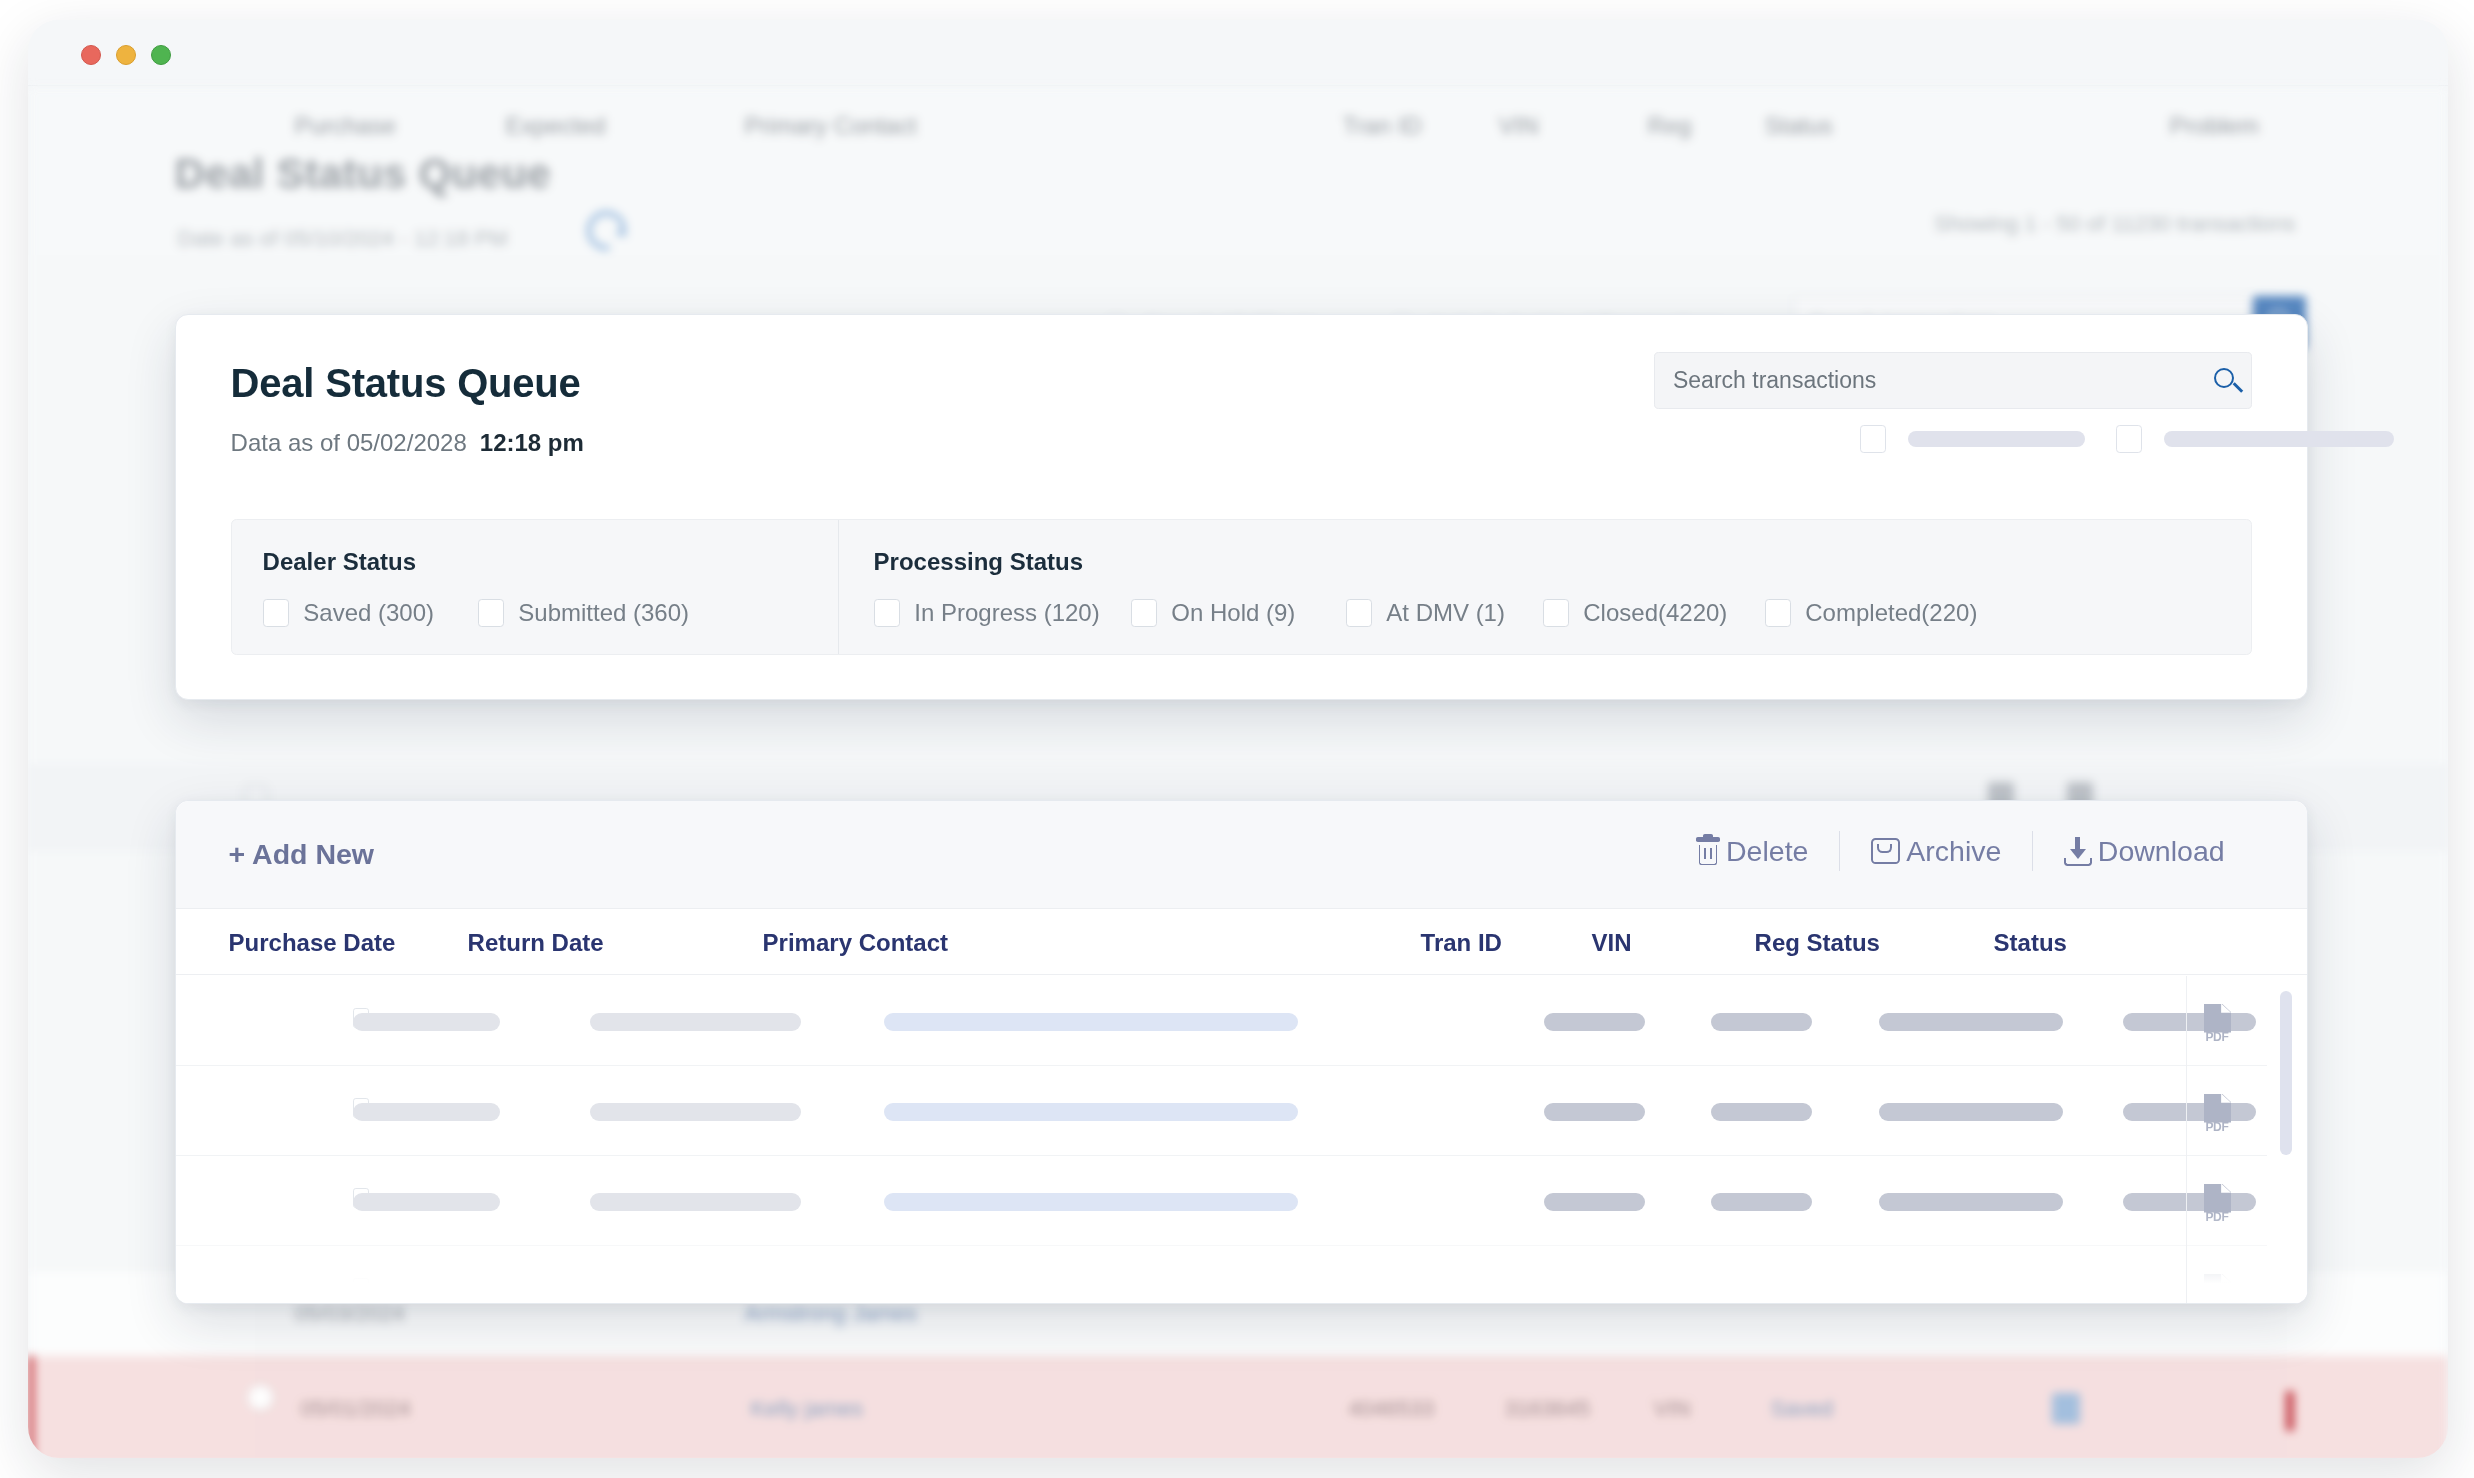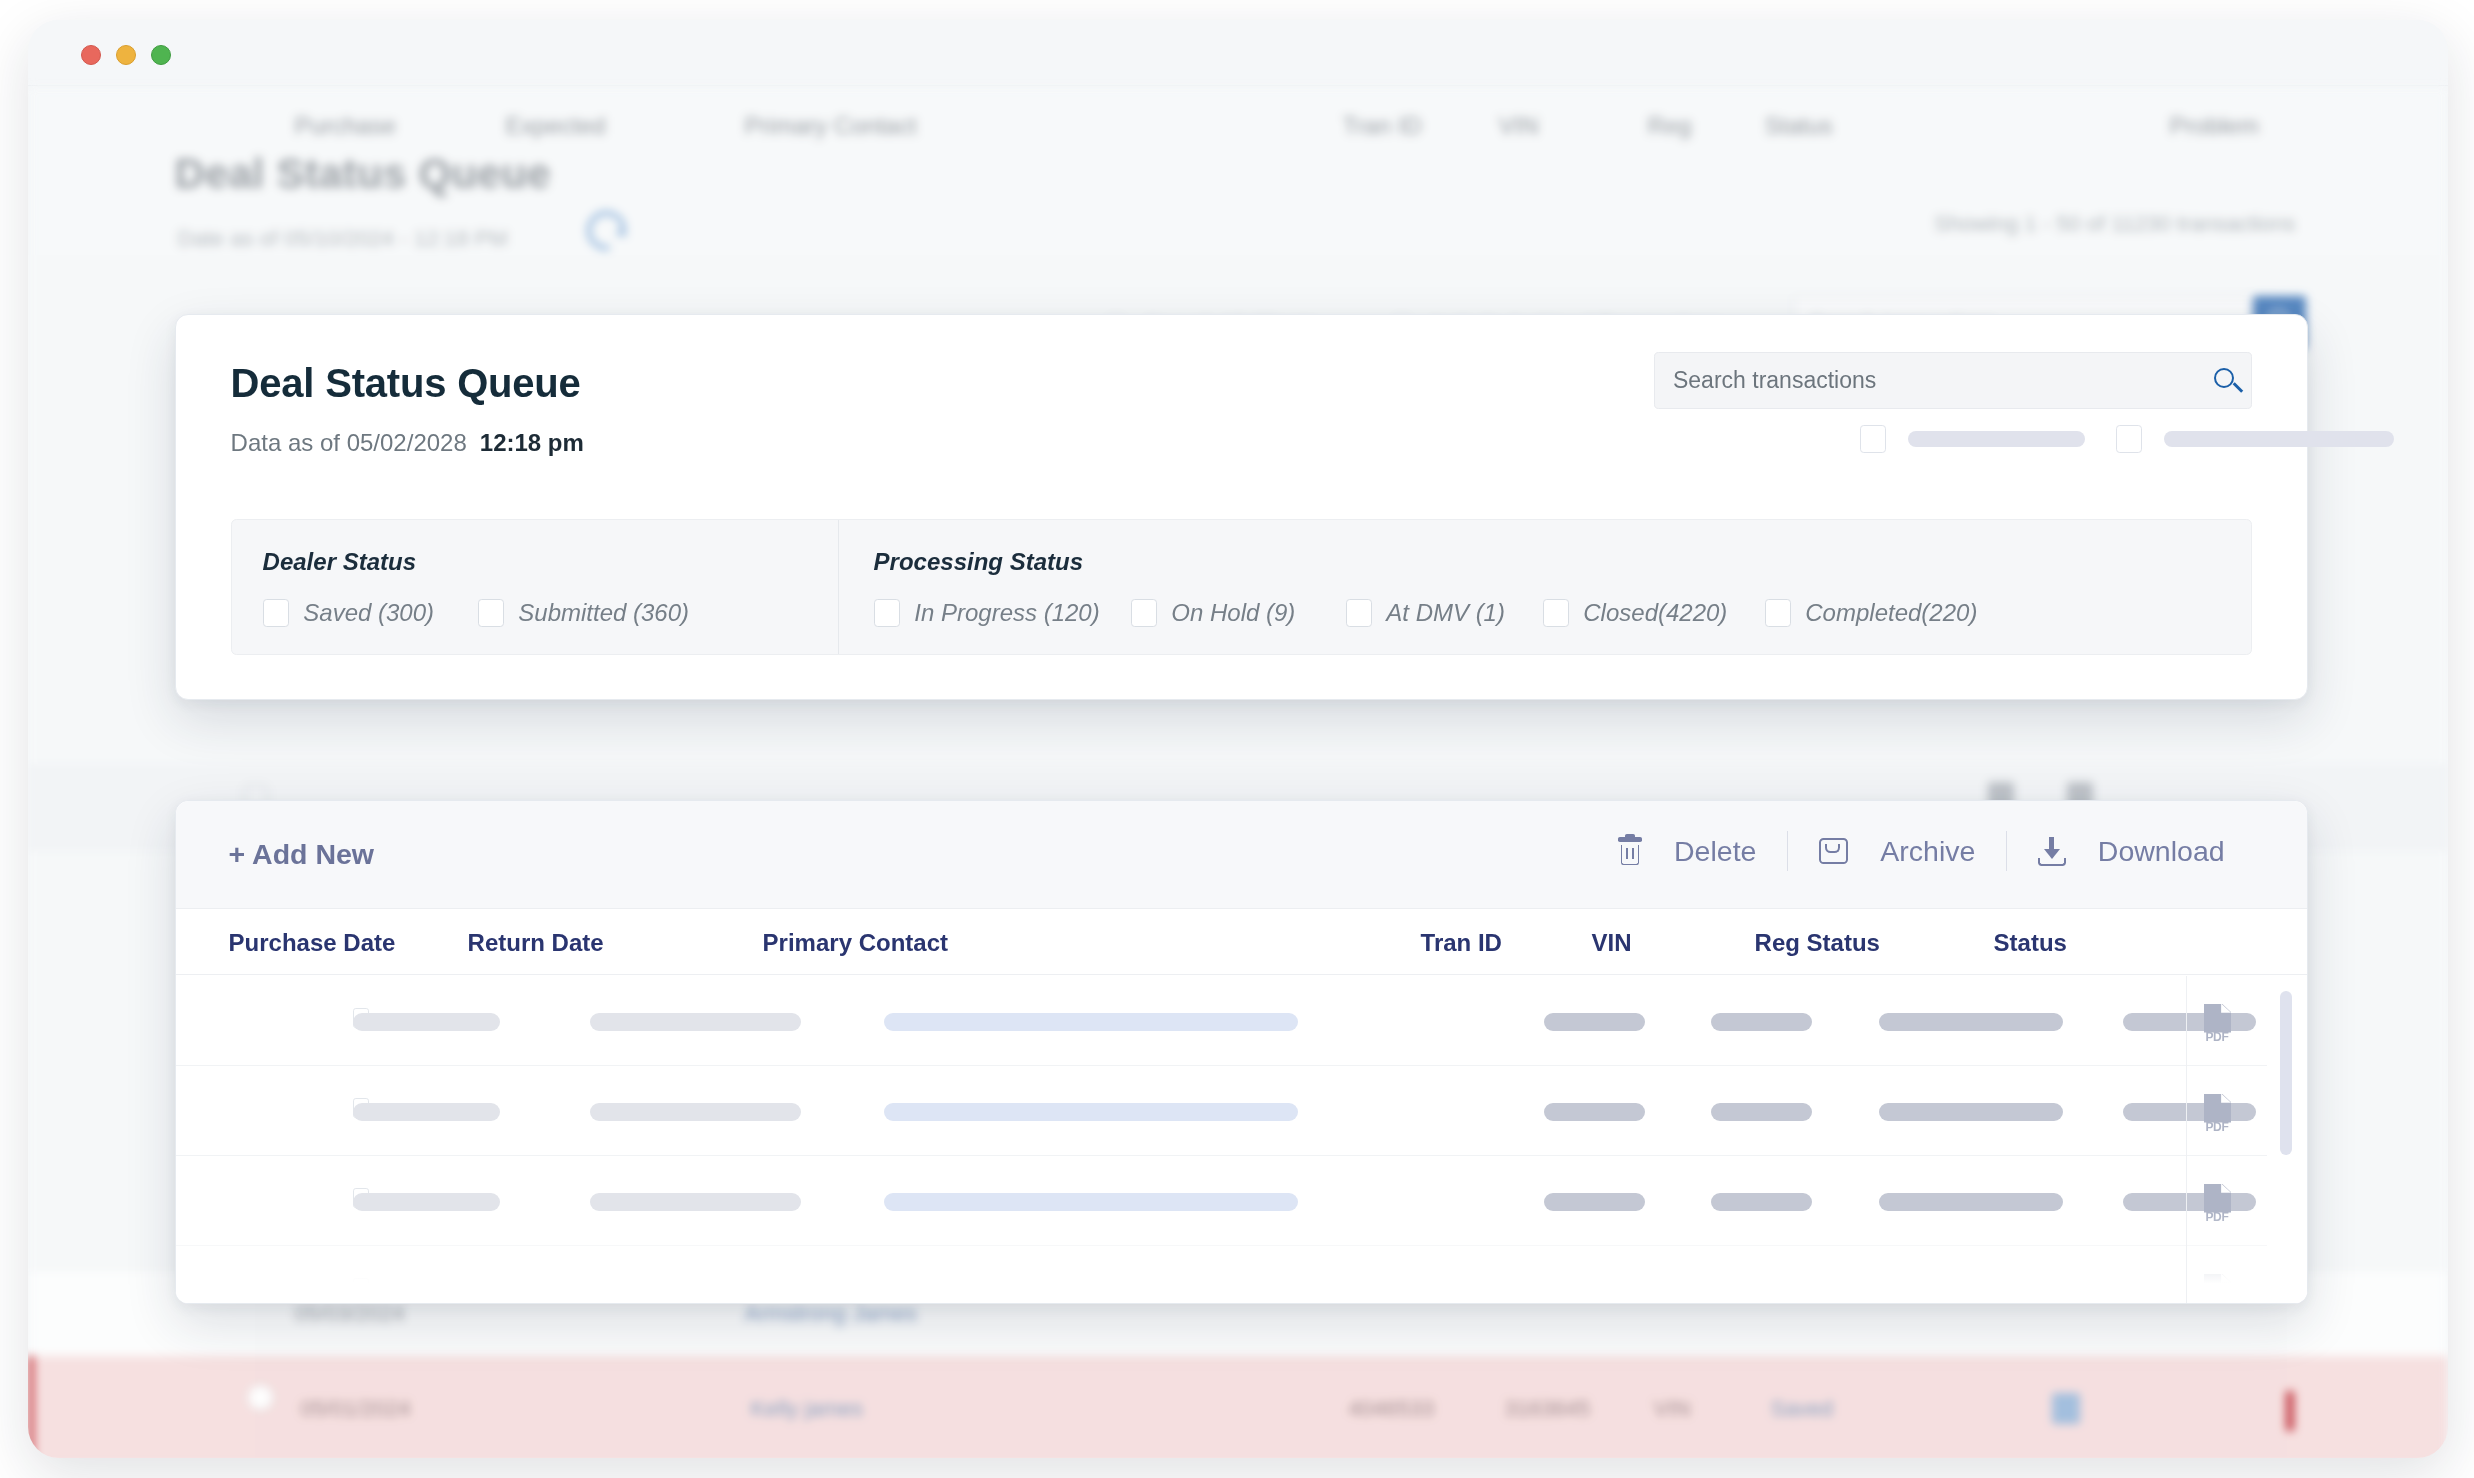--- a/index.html
+++ b/index.html
@@ -190,21 +190,21 @@
   }
   .skel-opt.s1 { right: 447px; }
   .skel-opt.s1 .bar { width: 177px; }
   .skel-opt.s2 { right: 191px; }
   .skel-opt.s2 .bar { width: 230px; }
 
   .filter-bar {
     position: absolute; left: 55px; right: 55px; top: 204px; height: 136px;
     background: #f6f7f9; border: 0.9px solid #eceef1; border-radius: 5.5px;
   }
-  .filter-group { position: absolute; top: 0; height: 100%; font-style: italic; }
+  .filter-group { position: absolute; top: 0; height: 100%; }
   .filter-group.g1 { left: 0; width: 607px; border-right: 0.9px solid #e6e9ed; }
   .filter-group.g2 { left: 607px; right: 0; }
   .fg-head {
     position: absolute; top: 27.6px;
     font-size: 24px; font-weight: bold; color: #1b2d3c;
   }
   .filter-group.g1 .fg-head { left: 31px; }
   .filter-group.g2 .fg-head { left: 35px; }
 
   .chk {
@@ -229,21 +229,21 @@
   }
   .add-new {
     position: absolute; left: 53px; top: 37px;
     font-size: 28.5px; font-weight: bold; color: #6b7399;
   }
   .tool-actions {
     position: absolute; right: 51px; top: 30px;
     display: flex; align-items: center; gap: 0;
   }
   .tool-btn {
-    display: flex; align-items: center; gap: 32px;
+    display: flex; align-items: center; gap: 6px;
     padding: 0 31px;
     font-size: 28.5px; color: #757da4;
   }
   .tool-div { width: 0.9px; height: 40px; background: #dcdfe8; }
   .ico { flex: none; position: relative; }
 
   
   .ico-trash { width: 24px; height: 27.6px; }
   .ico-trash .lid {
     position: absolute; left: 0; top: 0; width: 24px; height: 4.6px;

